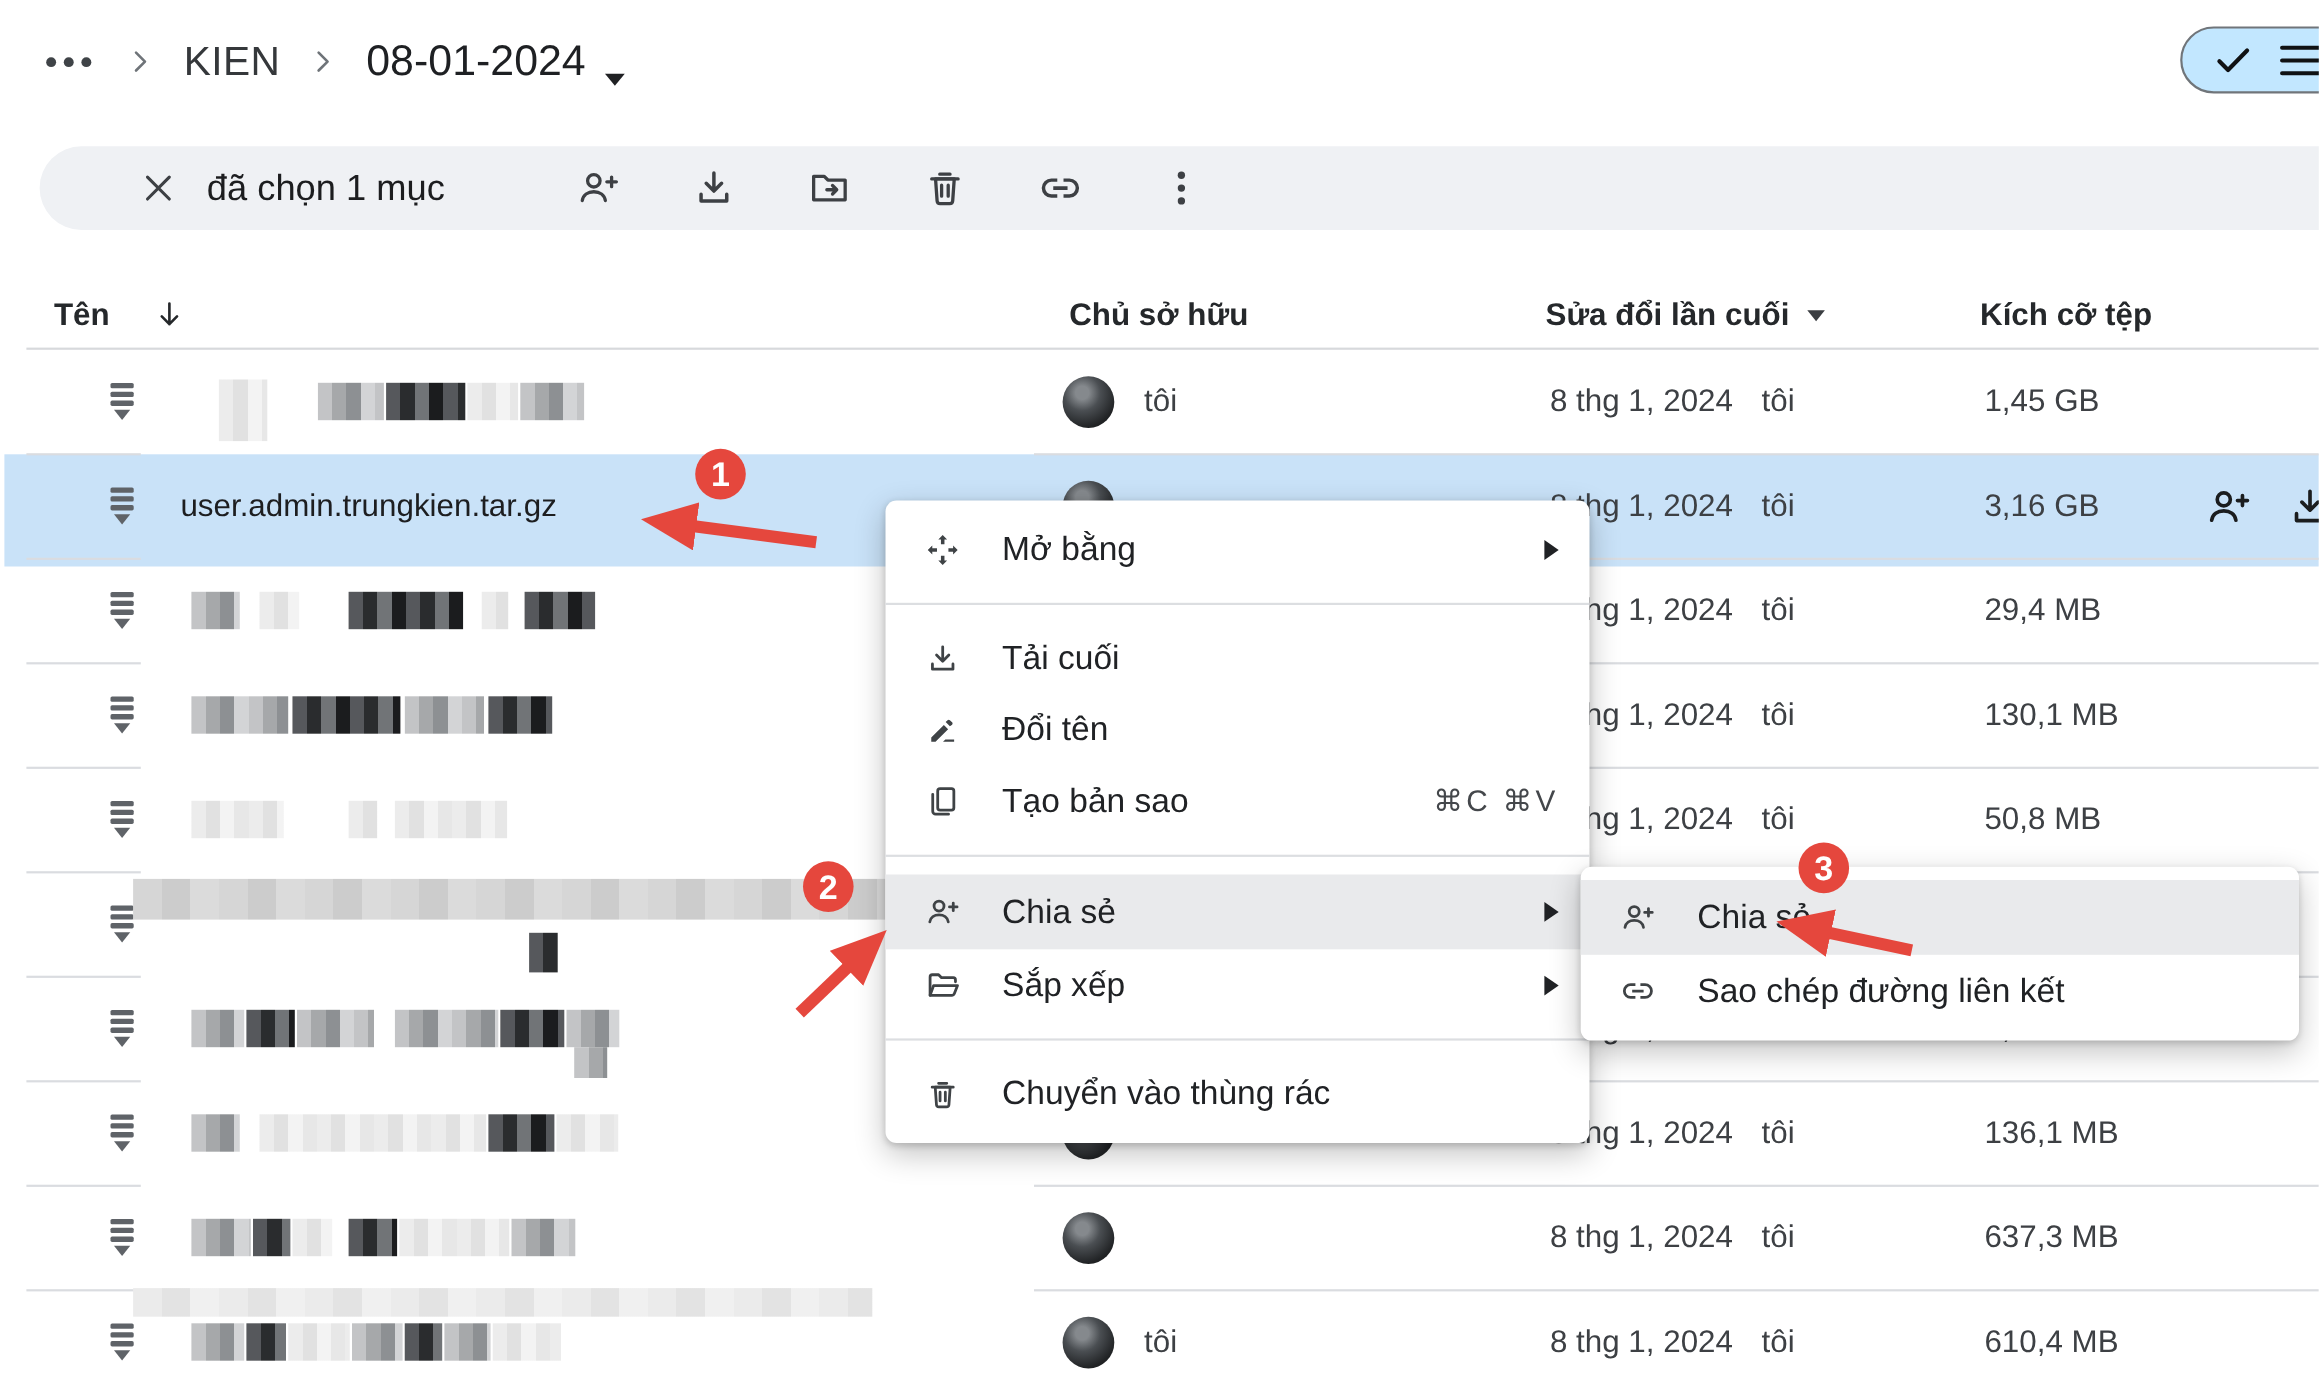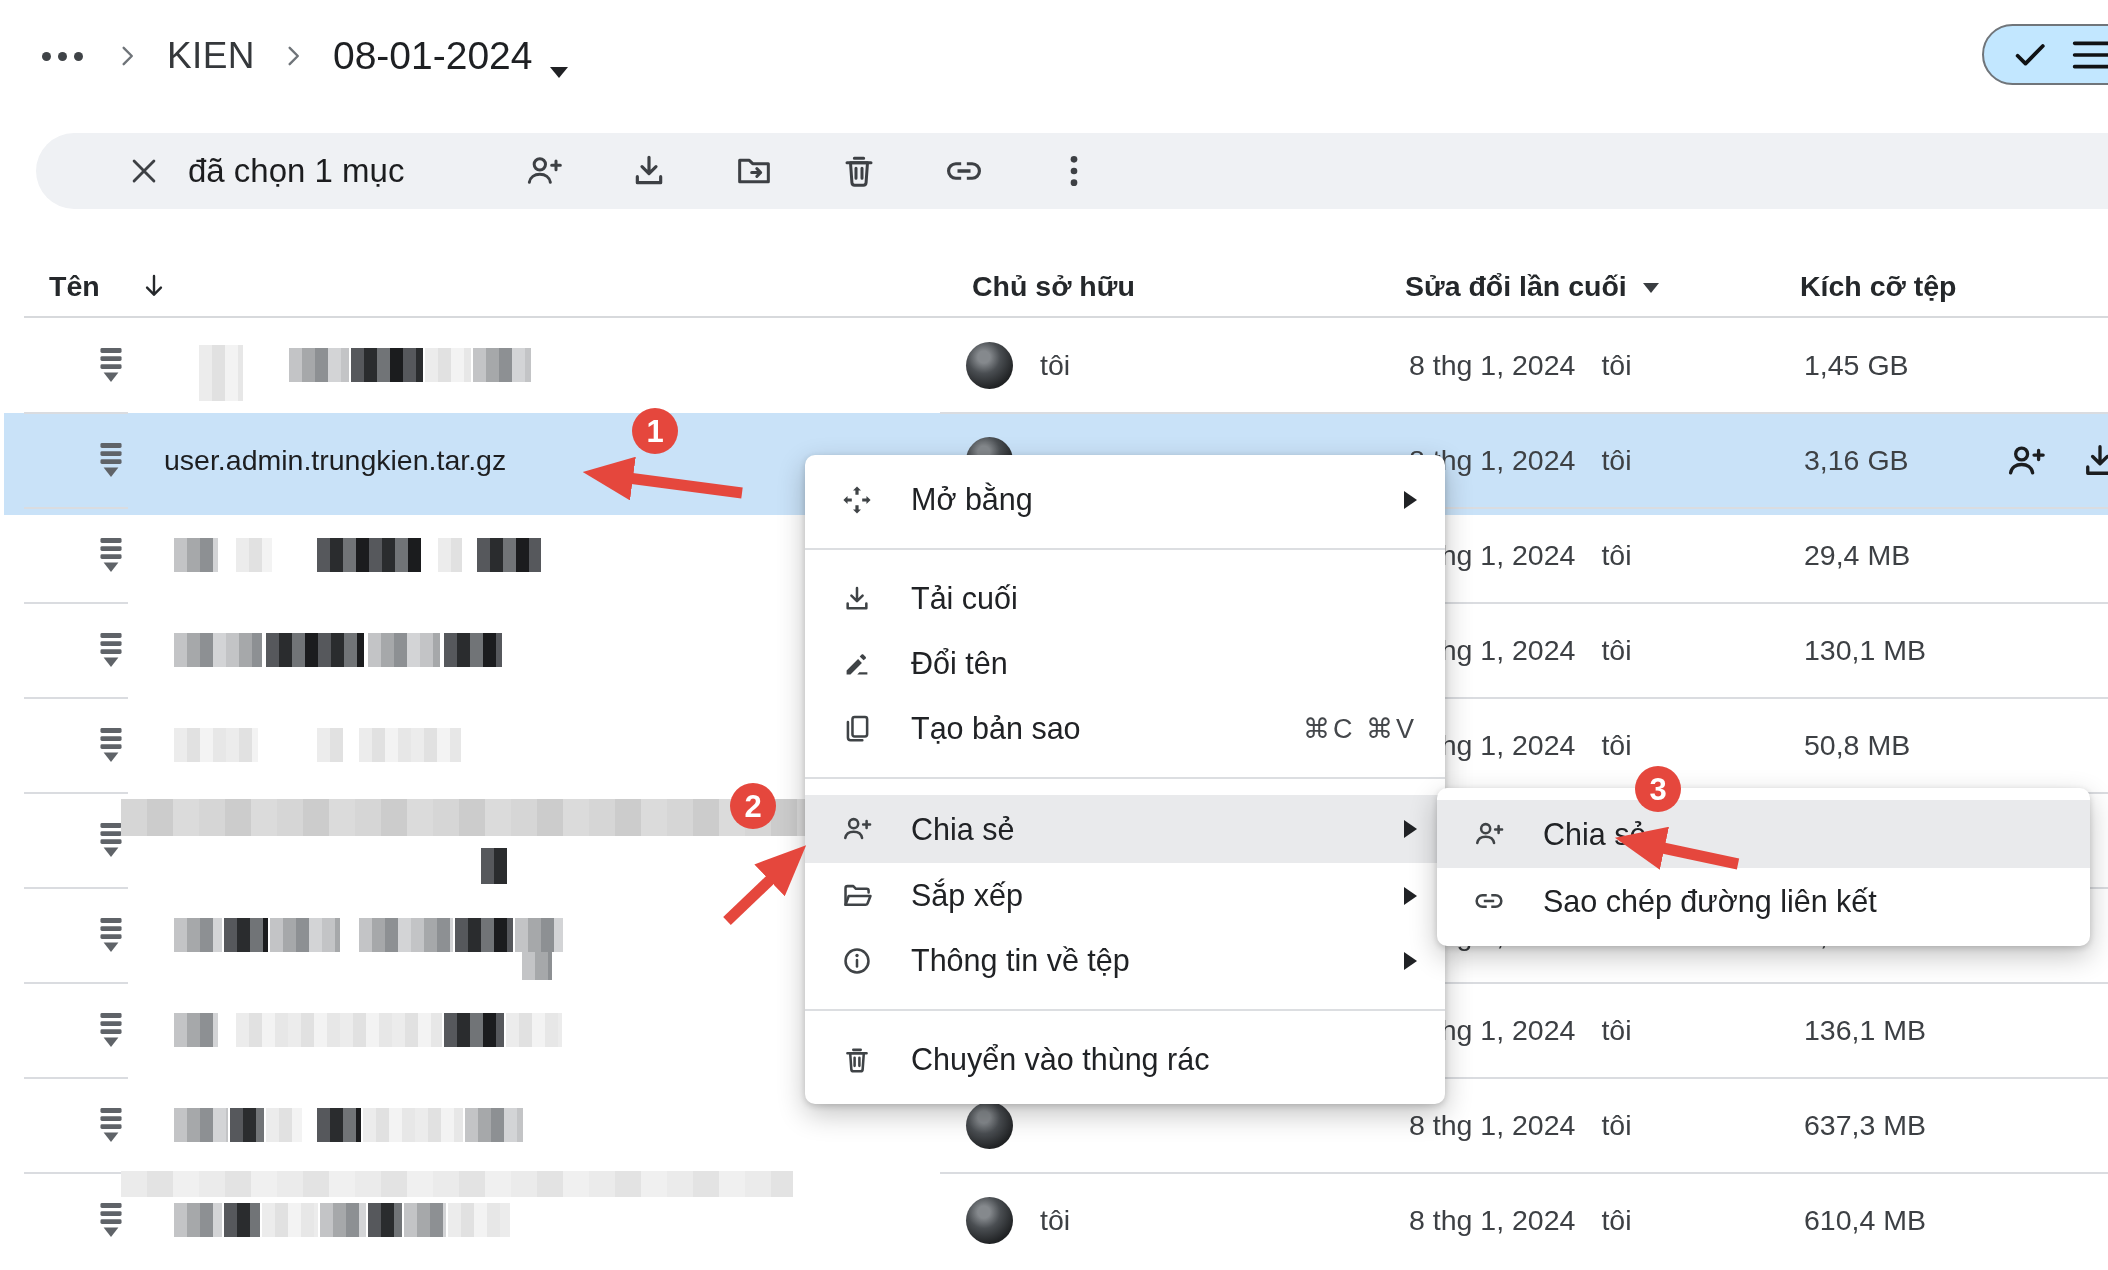--- a/index.html
+++ b/index.html
@@ -458,31 +458,20 @@
   <div class="mi">
     <span class="ic">
       <svg width="32" height="32" viewBox="0 0 24 24" fill="none" stroke="#3f4346" stroke-width="1.9" stroke-linecap="round" stroke-linejoin="round">
           <path d="M3.4 18.6V6.1c0-.8.7-1.5 1.5-1.5h4.3l2 2h8c.8 0 1.5.7 1.5 1.5v1.3"></path>
           <path d="M3.4 18.6l2.4-6.6h16.3l-2.2 5.6c-.25.6-.84 1-1.5 1z"></path>
         </svg>
     </span>
     <span>Sắp xếp</span>
     <span class="tri"></span>
   </div>
-  <div class="mi">
-    <span class="ic">
-      <svg width="32" height="32" viewBox="0 0 24 24" fill="none" stroke="#3f4346" stroke-width="1.9" stroke-linecap="round">
-          <circle cx="12" cy="12" r="8.6"></circle>
-          <path d="M12 11.2v5"></path>
-          <circle cx="12" cy="7.9" r="1.25" fill="#3f4346" stroke="none"></circle>
-        </svg>
-    </span>
-    <span>Thông tin về tệp</span>
-    <span class="tri"></span>
-  </div>
   <div class="mdiv"></div>
   <div class="mi">
     <span class="ic">
       <svg width="32" height="32" viewBox="0 0 24 24" fill="none" stroke="#3f4346" stroke-width="1.9" stroke-linecap="round" stroke-linejoin="round">
           <path d="M9.2 4.4h5.6M4.8 7h14.4"></path>
           <path d="M6.9 7l.85 12c.06.85.77 1.5 1.62 1.5h5.26c.85 0 1.56-.65 1.62-1.5L17.1 7z"></path>
           <path d="M10.2 10.4v6M13.8 10.4v6"></path>
         </svg>
     </span>
     <span>Chuyển vào thùng rác</span>

